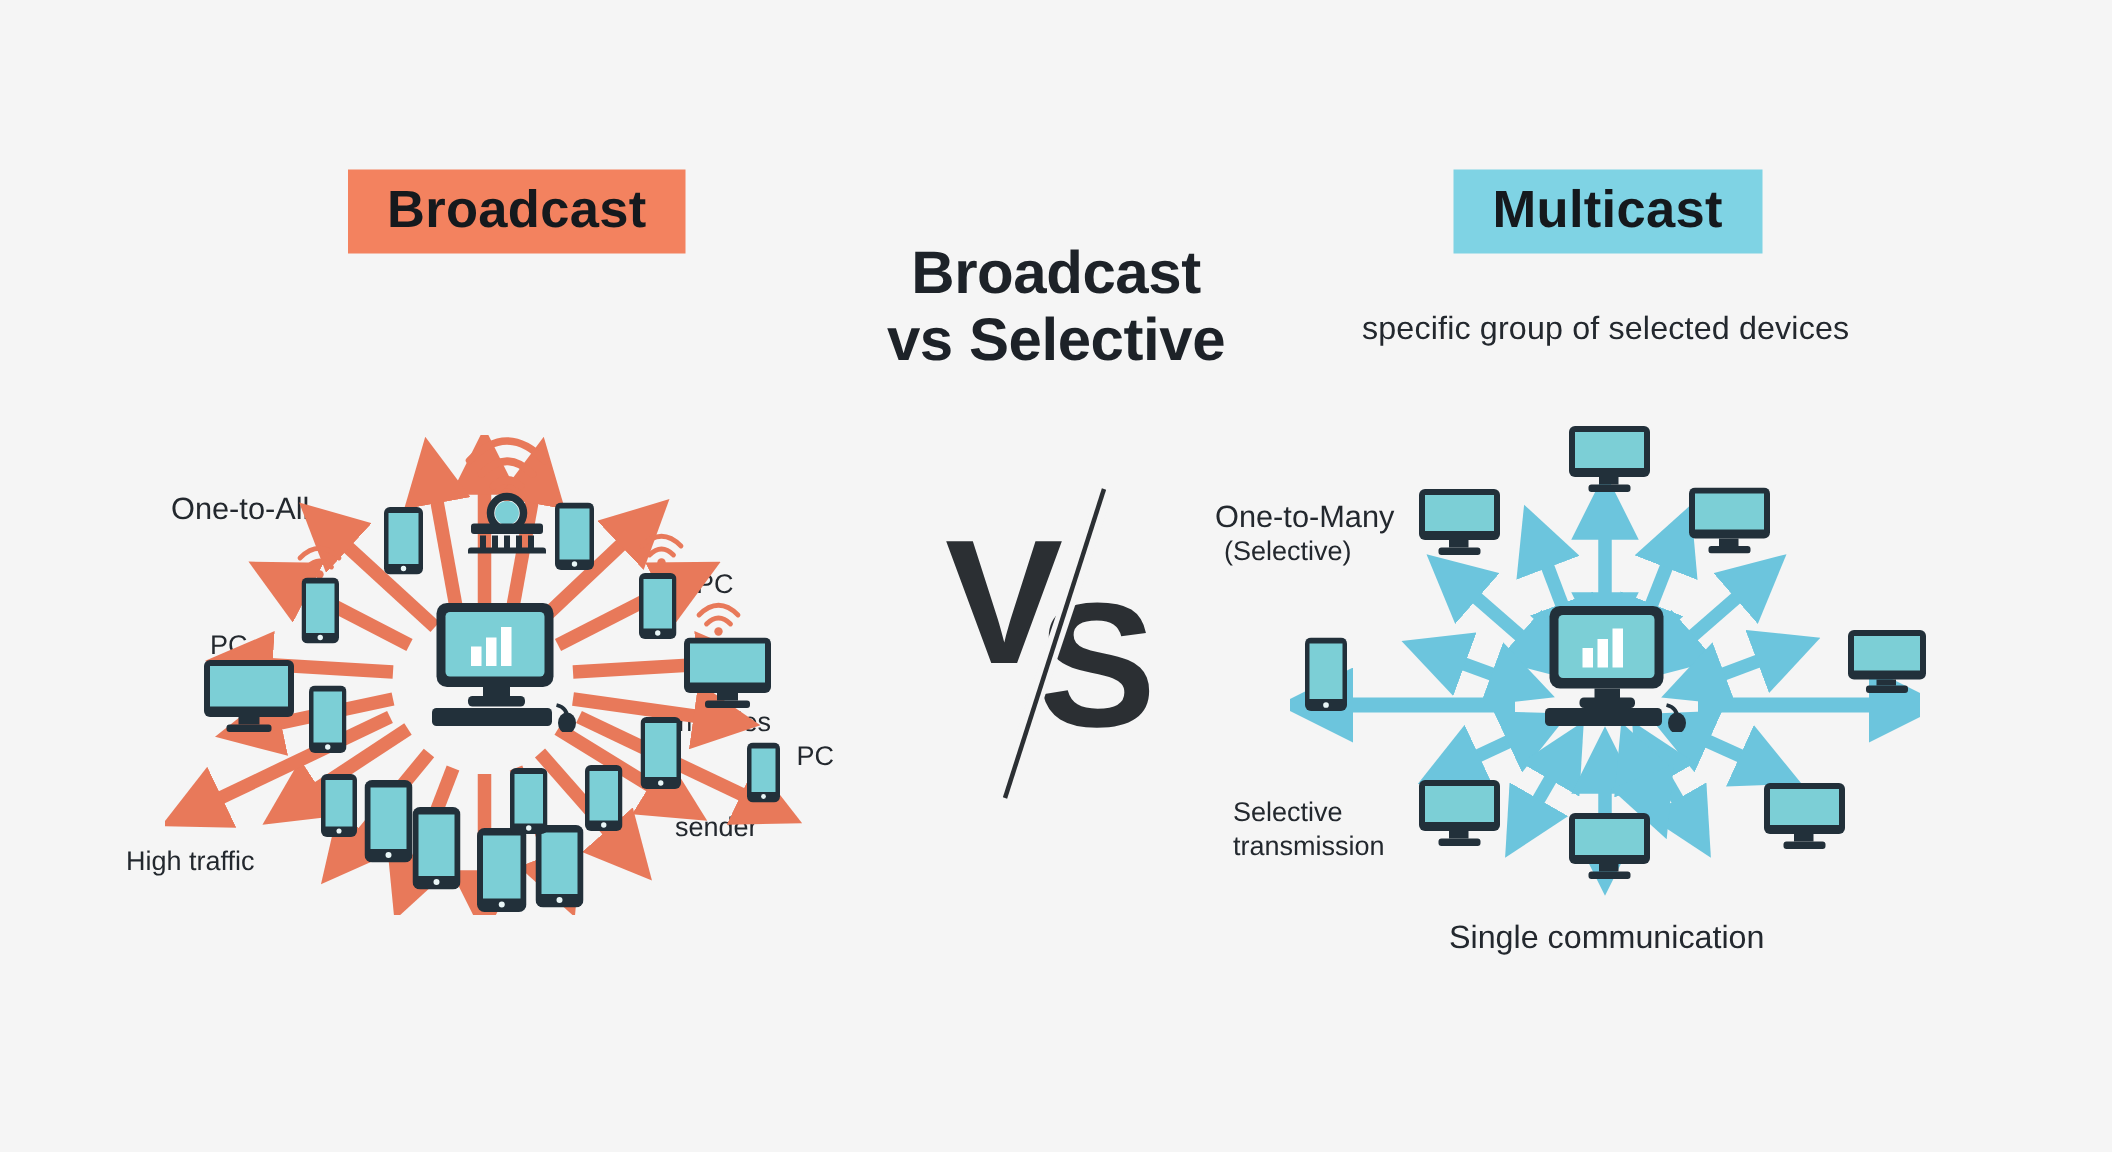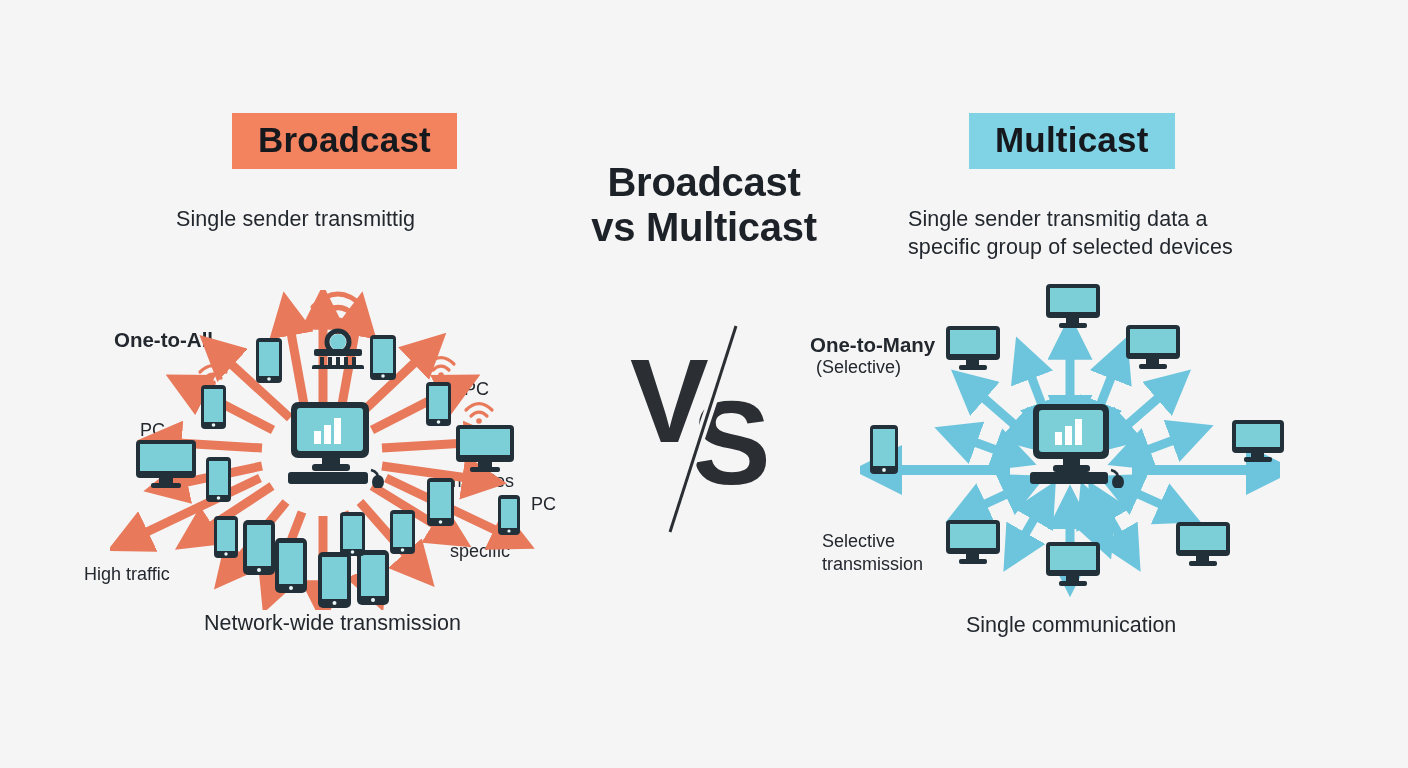--- a/index.html
+++ b/index.html
@@ -38,21 +38,21 @@
     font-size:40px;
     font-weight:bold;
     line-height:1.13;
     text-align:center;
     color:#1d2228;
     letter-spacing:-.3px;
   }
 
   
   .lbl{font-size:18px;color:#23282e;line-height:1.28;}
-  .lbl.bold{font-weight:bold;font-size:20.5px;}
+  .lbl.bold{font-weight:normal;font-size:20.5px;}
   .lbl.cap{font-size:21.5px;}
 
   
   .vs-wrap{width:170px;height:215px;}
   .vs-wrap svg{display:block;}
 
   
   .dev{position:absolute;}
   .dev svg{display:block;}
 
@@ -62,31 +62,29 @@
 </head>
 <body>
 
 <div class="stage">
 
   <div class="abs" style="left:232px;top:113px;">
     <span class="badge broadcast">Broadcast</span>
   </div>
 
   <div class="abs" style="left:176px;top:205px;width:330px;">
-    <div class="subtitle">Single sender transmittig</div>
   </div>
 
   <div class="abs lbl bold" style="left:114px;top:327px;">One-to-All</div>
   <div class="abs lbl" style="left:140px;top:419px;">PC</div>
   <div class="abs lbl" style="left:464px;top:378px;">PC</div>
   <div class="abs lbl" style="left:452px;top:470px;">mobiles</div>
   <div class="abs lbl" style="left:531px;top:493px;">PC</div>
-  <div class="abs lbl" style="left:450px;top:540px;">specific</div>
+  <div class="abs lbl" style="left:450px;top:540px;">sender</div>
   <div class="abs lbl" style="left:84px;top:563px;">High traffic</div>
-  <div class="abs lbl cap" style="left:204px;top:610px;">Network-wide transmission</div>
 
   <svg class="abs" style="left:110px;top:290px;" width="450" height="320" viewBox="0 0 450 320">
     <defs>
       <marker id="bhead" markerWidth="5" markerHeight="5" refX="2.2" refY="2.5" orient="auto">
         <path d="M0,0 L5,2.5 L0,5 z" fill="#e8795a"></path>
       </marker>
     </defs>
     <g stroke="#e8795a" stroke-width="9" marker-end="url(#bhead)" fill="none" stroke-linecap="butt">
 
       <line x1="213" y1="118" x2="213" y2="20"></line>
@@ -281,38 +279,37 @@
     <svg width="58" height="47" viewBox="0 0 58 47">
         <rect x="0" y="0" width="58" height="37" rx="4" fill="#22303a"></rect>
         <rect x="4" y="4" width="50" height="26" fill="#7ccfd6"></rect>
         <rect x="22" y="37" width="14" height="5" fill="#22303a"></rect>
         <rect x="14" y="42" width="30" height="5" rx="2" fill="#22303a"></rect>
       </svg>
   </div>
 
   <div class="abs" style="left:554px;top:160px;width:300px;">
     <div class="center-title">Broadcast</div>
-    <div class="center-title">vs Multicast</div>
+    <div class="center-title">vs Selective</div>
   </div>
 
   <div class="abs vs-wrap" style="left:620px;top:322px;">
     <svg width="170" height="215" viewBox="0 0 170 215">
       <text x="10" y="120" font-family="Liberation Sans, sans-serif" font-size="118" font-weight="bold" fill="#2b2f33">V</text>
       <text x="72" y="162" font-family="Liberation Sans, sans-serif" font-size="118" font-weight="bold" fill="#2b2f33">S</text>
       <path d="M118 2 L48 212" stroke="#f5f5f5" stroke-width="10" fill="none"></path>
       <path d="M116 4 L50 210" stroke="#2b2f33" stroke-width="3" fill="none"></path>
     </svg>
   </div>
 
   <div class="abs" style="left:969px;top:113px;">
     <span class="badge multicast">Multicast</span>
   </div>
 
   <div class="abs" style="left:908px;top:205px;width:360px;">
-    <div class="subtitle">Single sender transmitig data a</div>
     <div class="subtitle">specific group of selected devices</div>
   </div>
 
   <div class="abs lbl bold" style="left:810px;top:332px;">One-to-Many</div>
   <div class="abs lbl" style="left:816px;top:356px;">(Selective)</div>
   <div class="abs" style="left:822px;top:530px;">
     <div class="lbl">Selective</div>
     <div class="lbl">transmission</div>
   </div>
   <div class="abs lbl cap" style="left:966px;top:612px;">Single communication</div>

